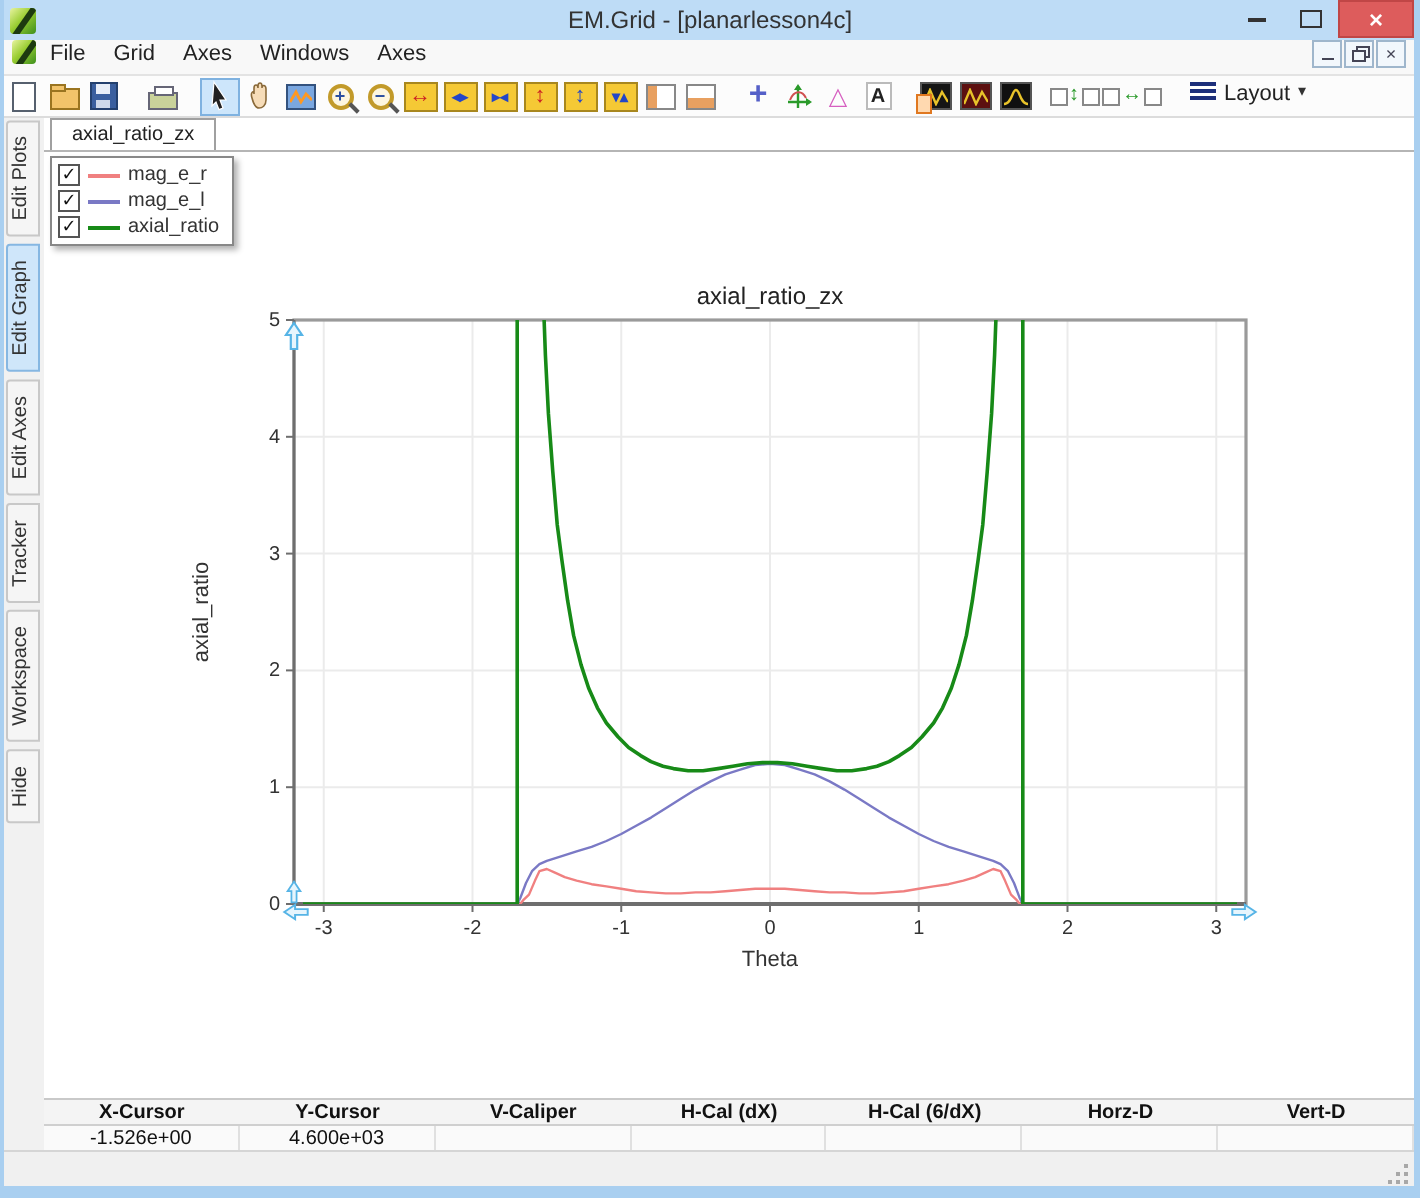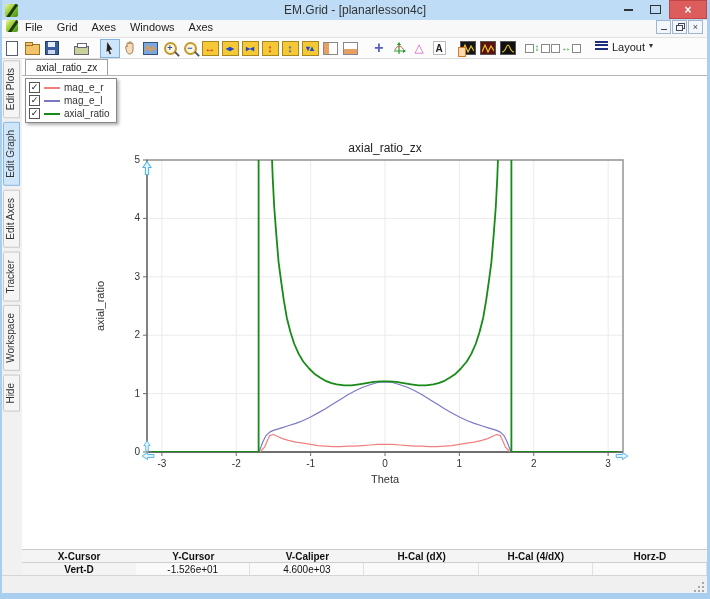--- a/index.html
+++ b/index.html
@@ -86,21 +86,21 @@
   .legend{position:absolute;left:3px;top:3px;background:#fff;border:1px solid #888;
           box-shadow:2px 2px 3px rgba(0,0,0,0.3);padding:2px 6px 2px 3px;z-index:4;}
   .lg-row{display:flex;align-items:center;height:13px;gap:4px;}
   .lg-check{width:9px;height:9px;border:1px solid #555;background:#fff;font-size:9px;line-height:9px;
             display:flex;align-items:center;justify-content:center;color:#111;flex:none;}
   .lg-line{width:16px;height:0;border-top:2px solid #000;flex:none;}
   .lg-label{font-size:10px;color:#333;white-space:nowrap;text-align:right;}
   .chart-wrap{position:absolute;left:68px;top:65px;}
   
   .readout{position:absolute;left:22px;top:549px;width:685px;height:26px;display:grid;
-           grid-template-columns:repeat(6,1fr);grid-template-rows:13px 13px;background:#f4f4f4;
+           grid-template-columns:repeat(7,1fr);grid-template-rows:13px 13px;background:#f4f4f4;
            border-top:1px solid #c9c9c9;box-sizing:border-box;z-index:5;}
   .ro-h{font-size:10px;font-weight:bold;color:#111;display:flex;align-items:center;justify-content:center;
         border-bottom:1px solid #cfcfcf;}
   .ro-v{font-size:10px;color:#111;display:flex;align-items:center;justify-content:center;background:#fafafa;
         border-right:1px solid #e0e0e0;border-bottom:1px solid #e0e0e0;}
   
   .statusbar{position:absolute;left:2px;top:575px;width:705px;height:18px;background:#f0f0f0;
              border-top:1px solid #d5d5d5;z-index:5;}
   .grip{position:absolute;right:3px;bottom:2px;width:10px;height:10px;}
   .grip i{position:absolute;width:2px;height:2px;background:#a8a8a8;display:block;}
@@ -360,24 +360,24 @@
         <path d="M0,-6.5 L4,-0.5 L1.6,-0.5 L1.6,6.5 L-1.6,6.5 L-1.6,-0.5 L-4,-0.5 Z" transform="translate(532,316) rotate(90) scale(0.9)" fill="#e6f5fd" stroke="#56b4e6" stroke-width="1.1"></path>
       </svg>
   </div>
 </div>
 
 <div class="readout" id="readout">
     <div class="ro-h">X-Cursor</div>
     <div class="ro-h">Y-Cursor</div>
     <div class="ro-h">V-Caliper</div>
     <div class="ro-h">H-Cal (dX)</div>
-    <div class="ro-h">H-Cal (4/dX)</div>
+    <div class="ro-h">H-Cal (6/dX)</div>
     <div class="ro-h">Horz-D</div>
     <div class="ro-h">Vert-D</div>
-    <div class="ro-v">-1.526e+01</div>
+    <div class="ro-v">-1.526e+00</div>
     <div class="ro-v">4.600e+03</div>
     <div class="ro-v"></div>
     <div class="ro-v"></div>
     <div class="ro-v"></div>
     <div class="ro-v"></div>
     <div class="ro-v"></div>
   </div>
 
 <div class="statusbar">
   <span class="grip">

